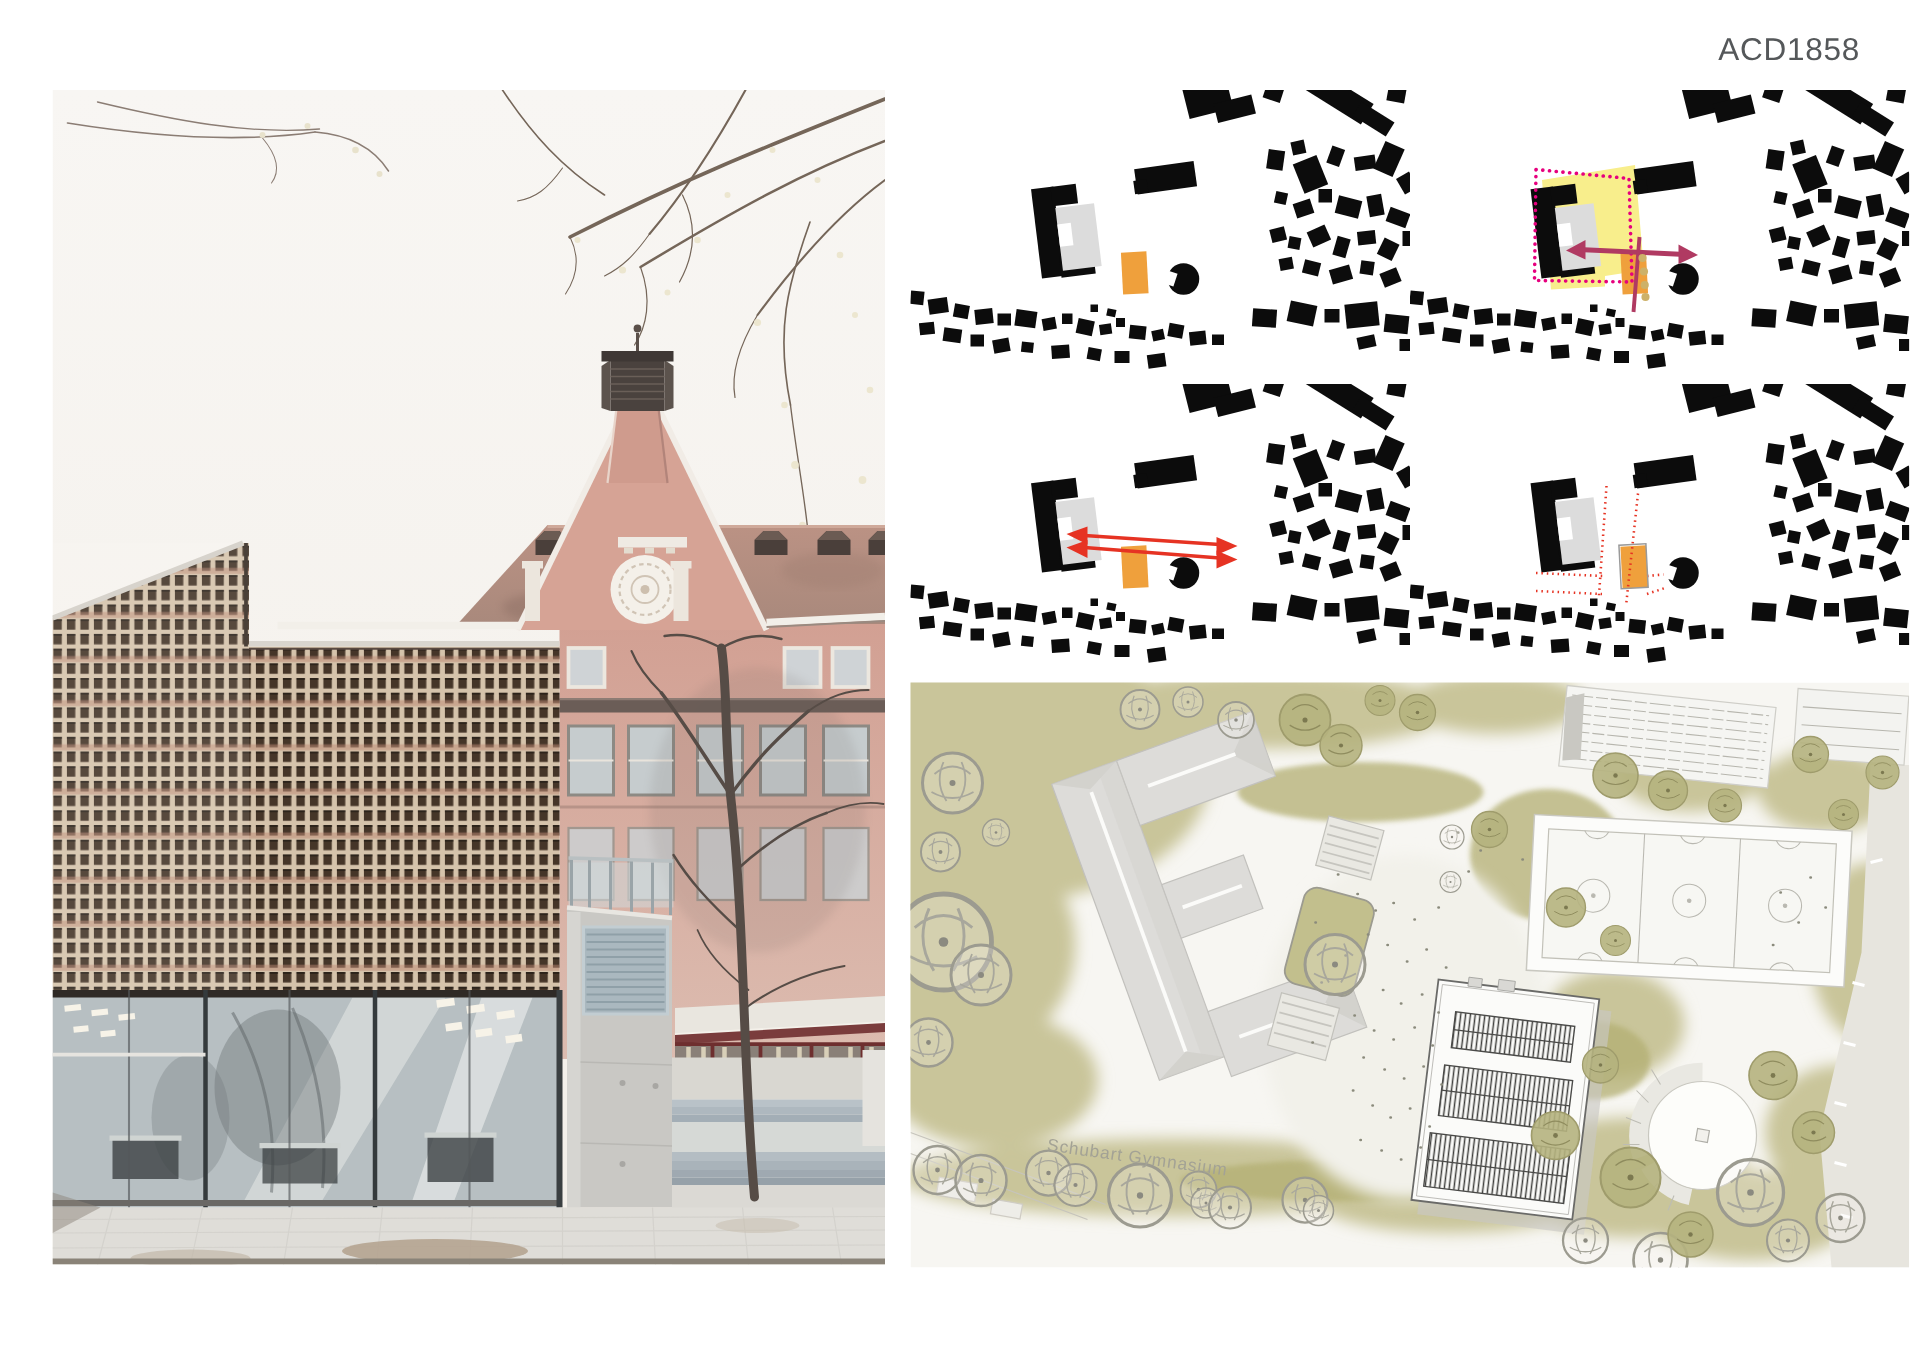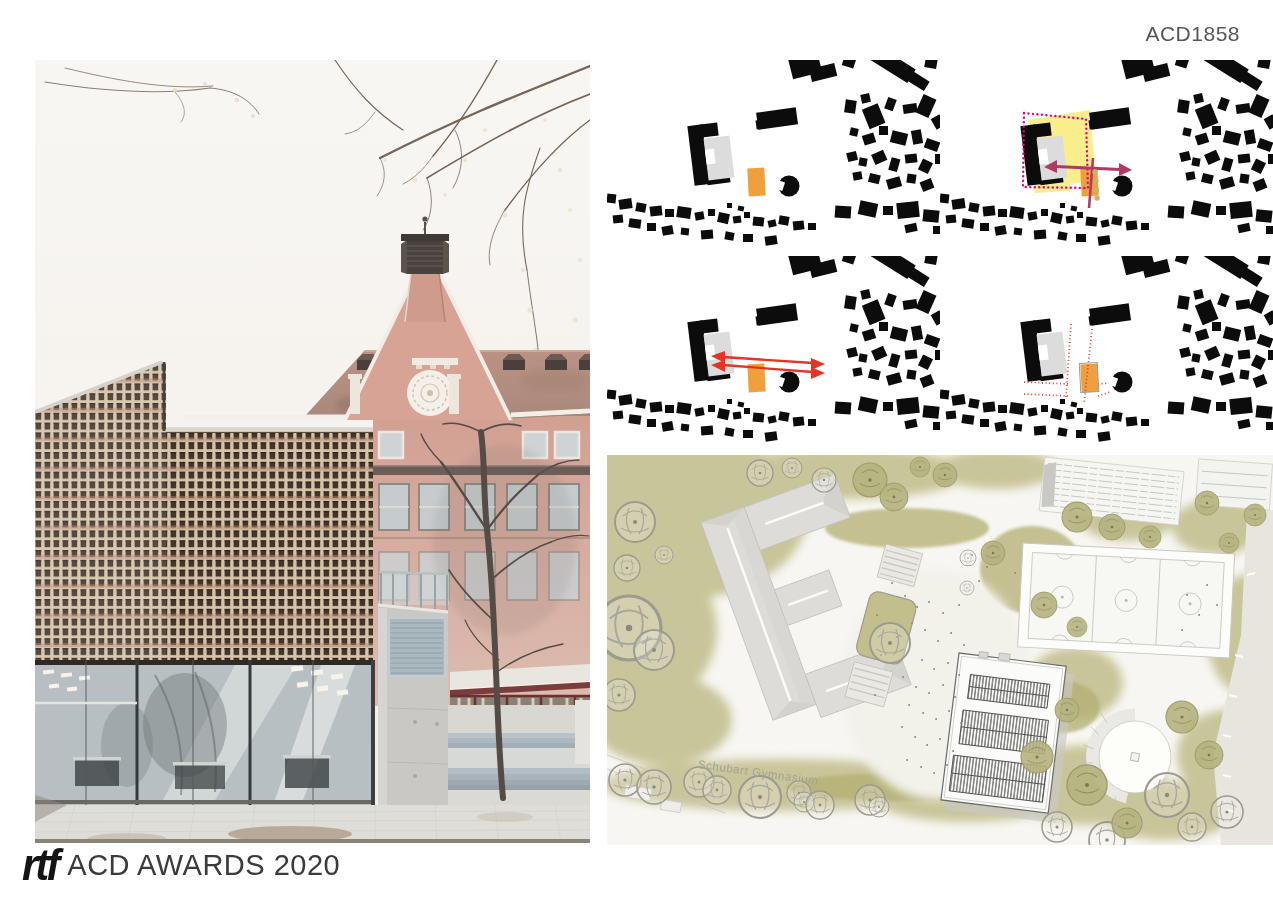--- a/index.html
+++ b/index.html
@@ -764,18 +764,14 @@
         <use href="#tG" transform="translate(602,300) scale(1.4)"></use>
           <use href="#tG" transform="translate(480,330) scale(2.0)"></use>
         <use href="#tG" transform="translate(430,302) scale(1.6)"></use>
           <use href="#tG" transform="translate(520,368) scale(1.5)"></use>
         <use href="#tG" transform="translate(460,255) scale(1.2)"></use>
       </g>
     </svg>
     <div class="splabel">Schubart Gymnasium</div>
   </div>
 
-  <div class="footer">
-    <span class="rtf">rtf</span>
-    <span class="award">ACD AWARDS 2020</span>
-  </div>
 
 </div>
 
 </body></html>

